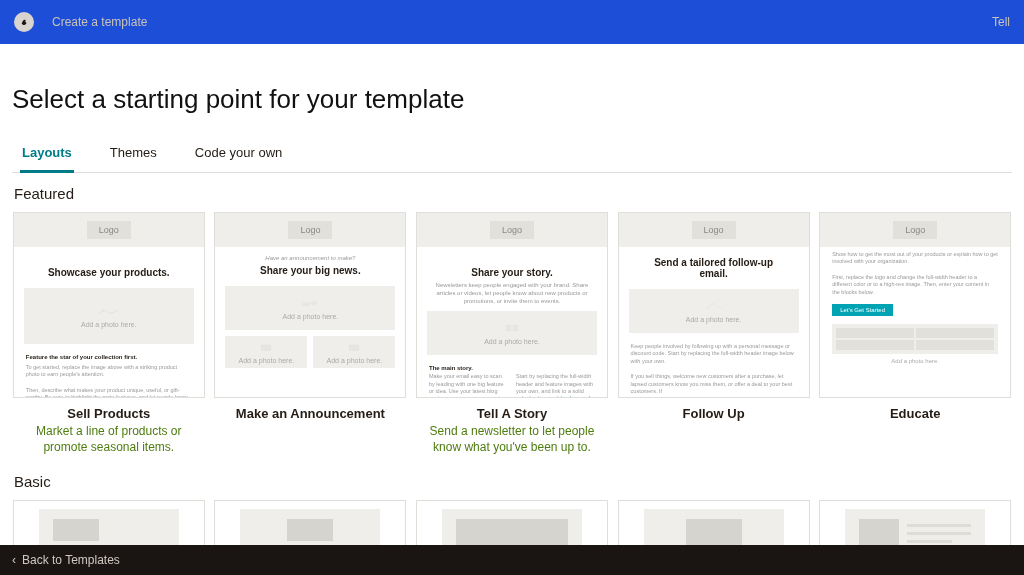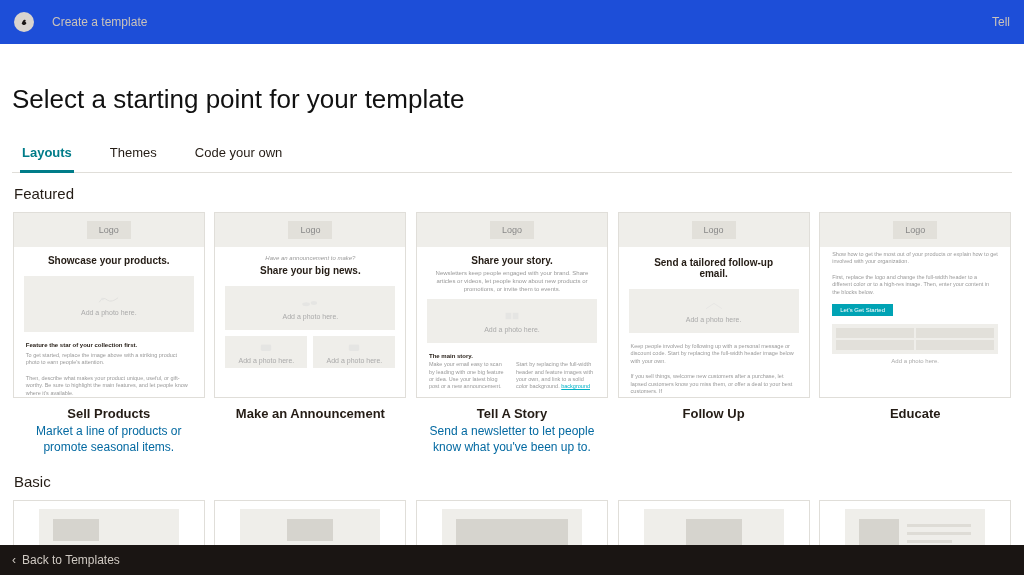--- a/index.html
+++ b/index.html
@@ -46,29 +46,29 @@
 
   .section-title { font-size: 15px; font-weight: 400; margin: 6px 0 10px 2px; }
 
   .cards-row { display: flex; gap: 8px; }
   .card-col { flex: 1 1 0; display: flex; flex-direction: column; align-items: center; }
   .card {
     border: 1px solid #e0ded9; width: 192px; height: 186px; overflow: hidden;
     background: #fff; cursor: pointer;
   }
   .card-title { font-size: 13px; font-weight: 600; margin-top: 8px; text-align: center; }
-  .card-desc  { font-size: 12px; color: #0369a1; text-align: center; margin-top: 2px; padding: 0 6px; line-height: 1.35; }
+  .card-desc  { font-size: 12px; color: #4d7c0f; text-align: center; margin-top: 2px; padding: 0 6px; line-height: 1.35; }
 
   
   .tpl { width: 100%; height: 100%; font-family: Arial, sans-serif; }
   .tpl .logo-bar {
     background: #efeeea; height: 34px; display: flex; align-items: center; justify-content: center;
   }
   .tpl .logo-chip { background: #e2e0da; color: #888; font-size: 9px; padding: 4px 12px; }
-  .tpl .headline { font-size: 10px; font-weight: 700; text-align: center; padding: 8px 10px 4px; }
+  .tpl .headline { font-size: 10px; font-weight: 700; text-align: center; padding: 20px 10px 4px; }
   .tpl .sub { font-size: 6px; color: #999; text-align: center; padding: 0 14px; line-height: 1.3; }
   .tpl .photo {
     background: #efeeea; margin: 6px 10px; height: 44px; display: flex; flex-direction: column;
     align-items: center; justify-content: center; color: #aaa; font-size: 7px; gap: 3px;
   }
   .tpl .photo.tall { height: 56px; }
   .tpl .photo svg { width: 26px; height: 14px; opacity: .5; }
   .tpl .lines { padding: 4px 12px; font-size: 5.5px; color: #999; line-height: 1.35; }
   .tpl .btn {
     display: inline-block; background: #00a3b4; color: #fff; font-size: 6px;

